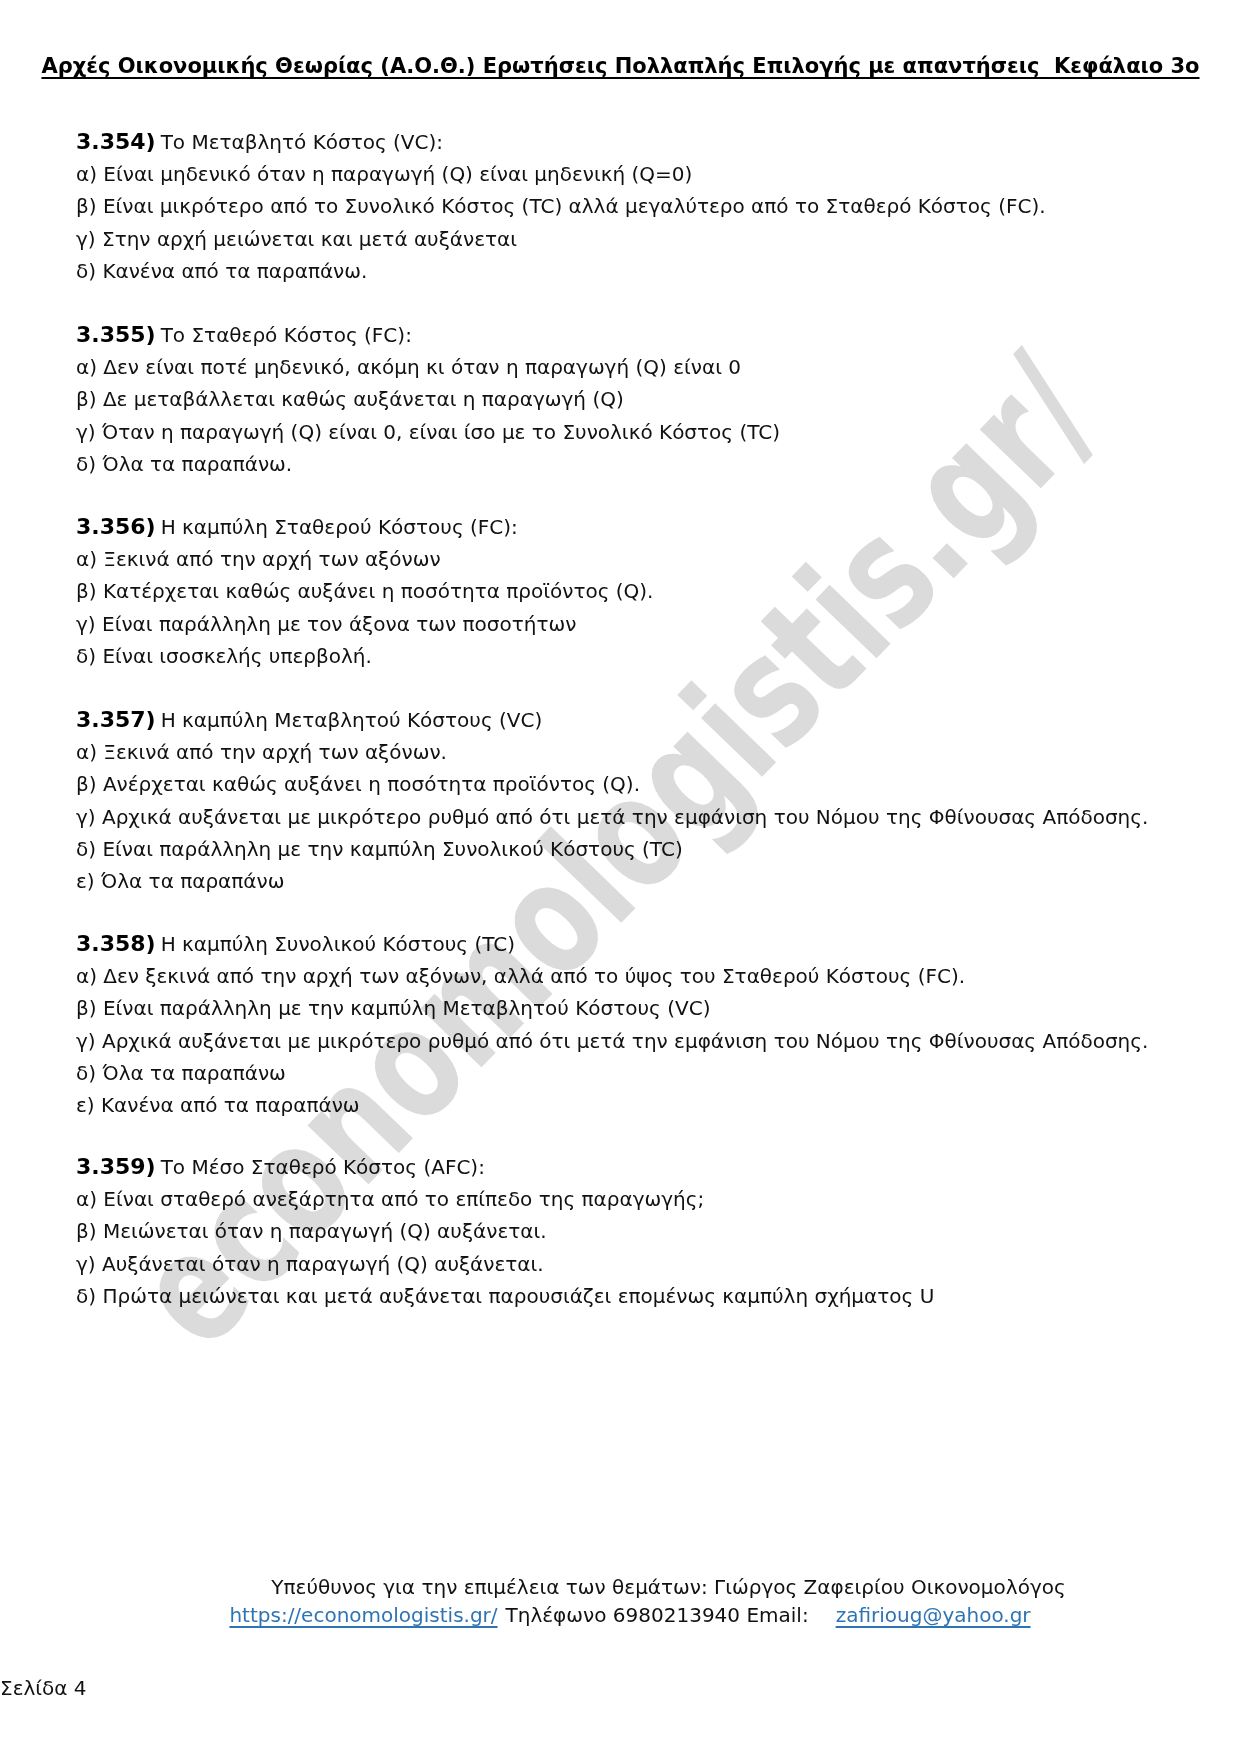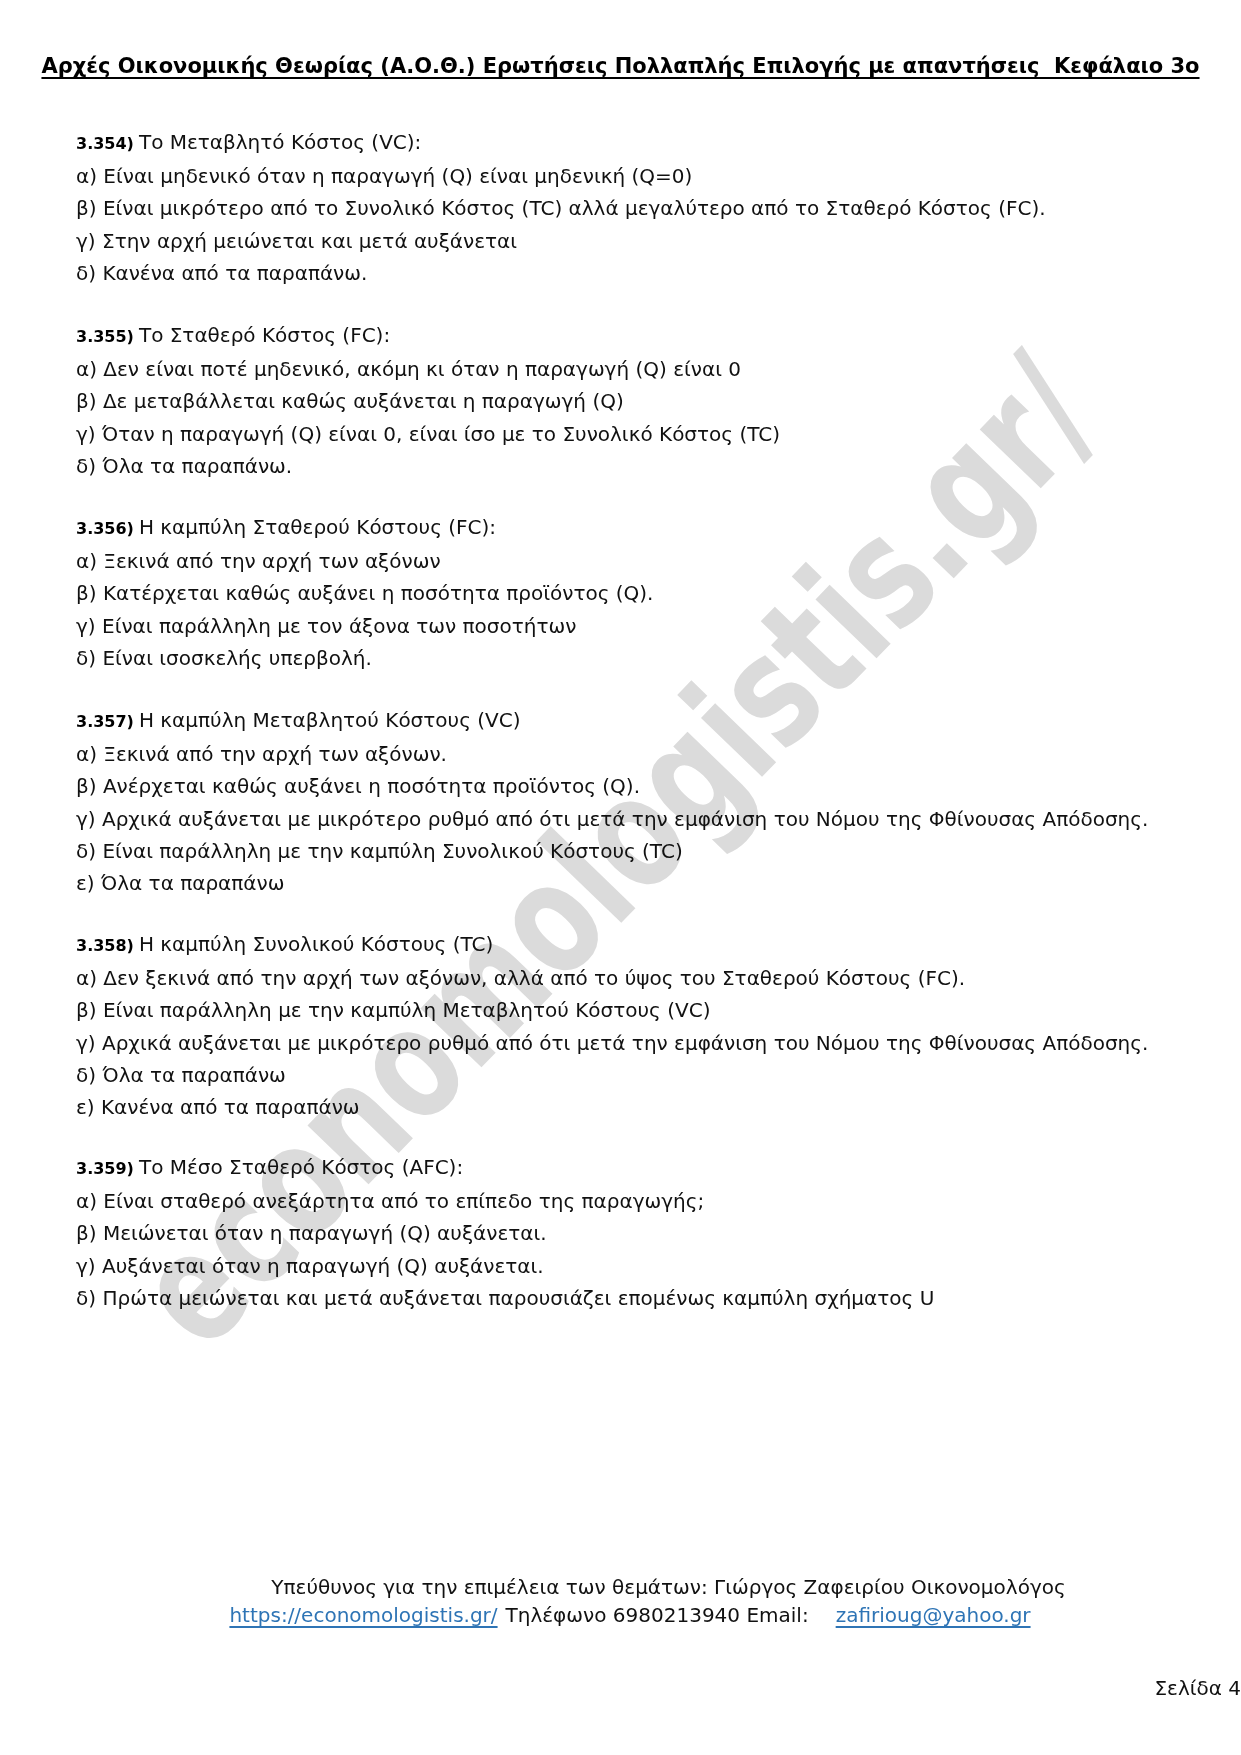--- a/index.html
+++ b/index.html
@@ -56,21 +56,21 @@
   .q5 { top: 1151px; }
   .q-head, .opt {
     line-height: 32.2px;
     font-size: 20px;
     white-space: nowrap;
   }
   .q-num {
     font-weight: bold;
     color: #000000;
     margin-right: 5px;
-    font-size: 16px;
+    font-size: 22px;
   }
   
   .f-credits {
     position: absolute;
     top: 1575px;
     left: 0;
     width: 100%;
     text-align: center;
     font-size: 20px;
     z-index: 2;
@@ -93,21 +93,21 @@
     text-decoration: underline;
     text-underline-offset: 4px;
     cursor: pointer;
     margin-left: 19px;
   }
   .f-page {
     position: absolute;
     top: 1676px;
     left: 0;
     width: 100%;
-    text-align: right;
+    text-align: left;
     font-size: 20px;
     z-index: 2;
   }
 </style>
 </head>
 <body>
 
 <div class="page">
 
   <div class="watermark">economologistis.gr/</div>

